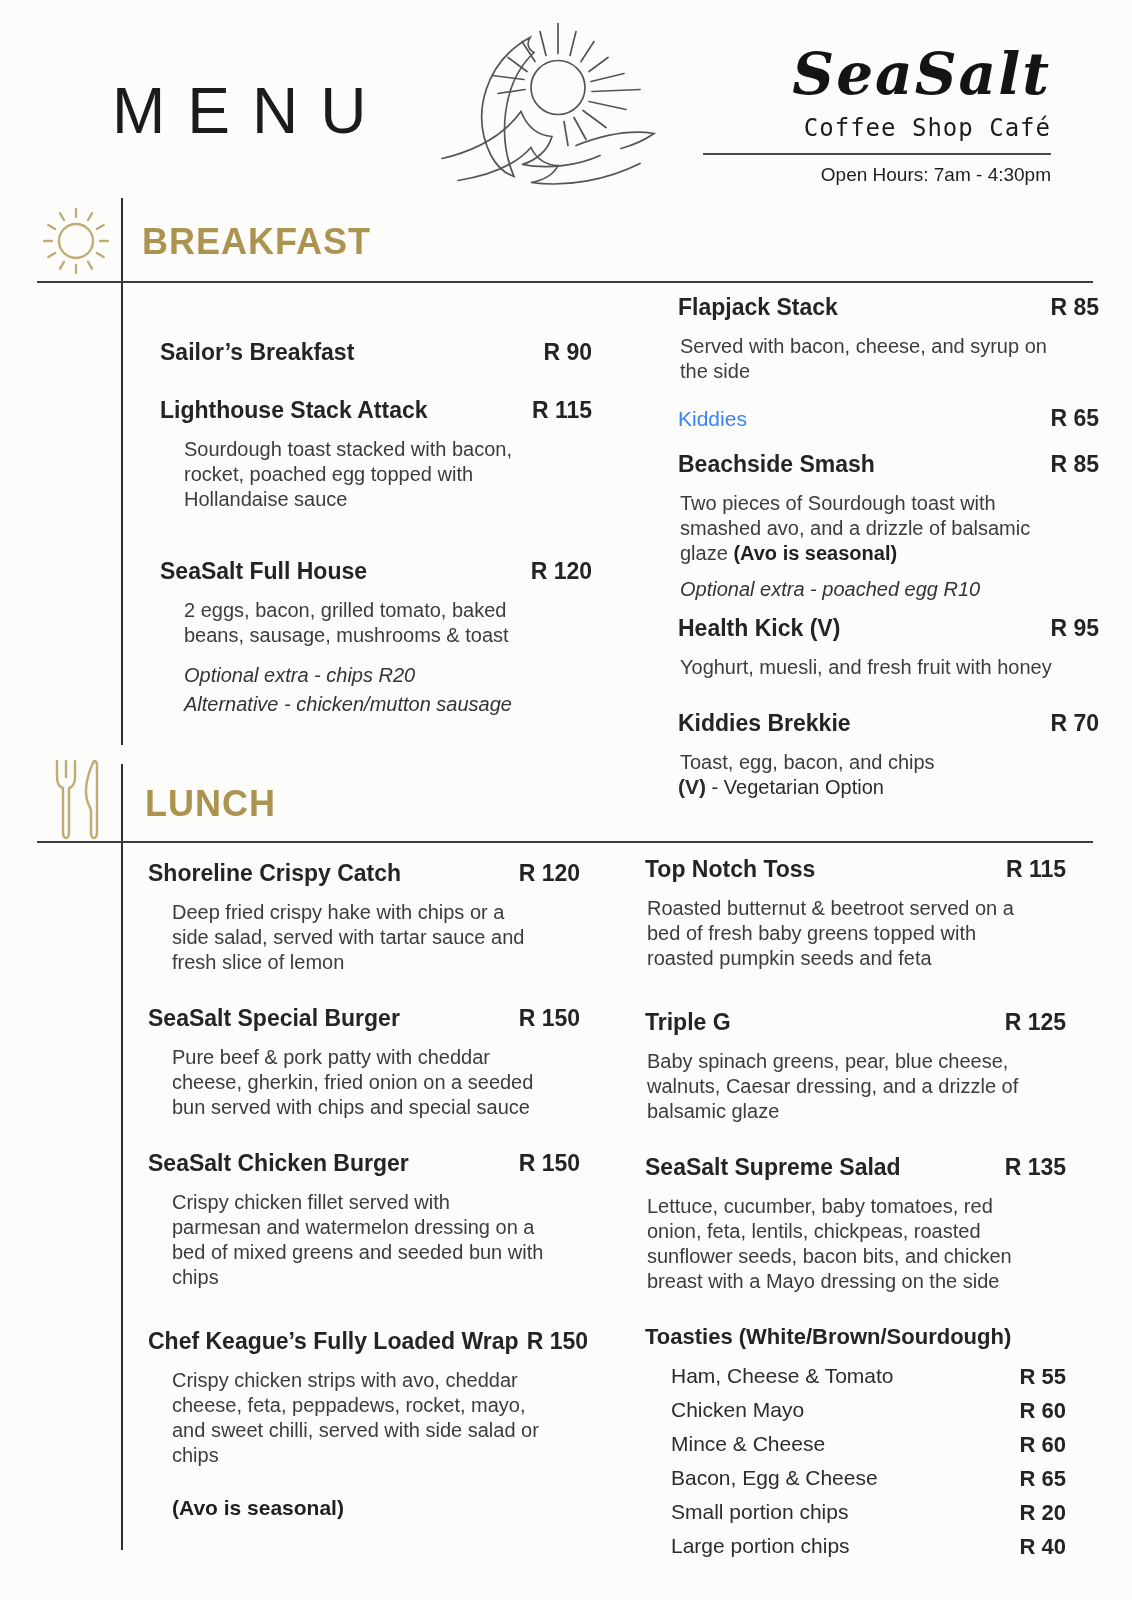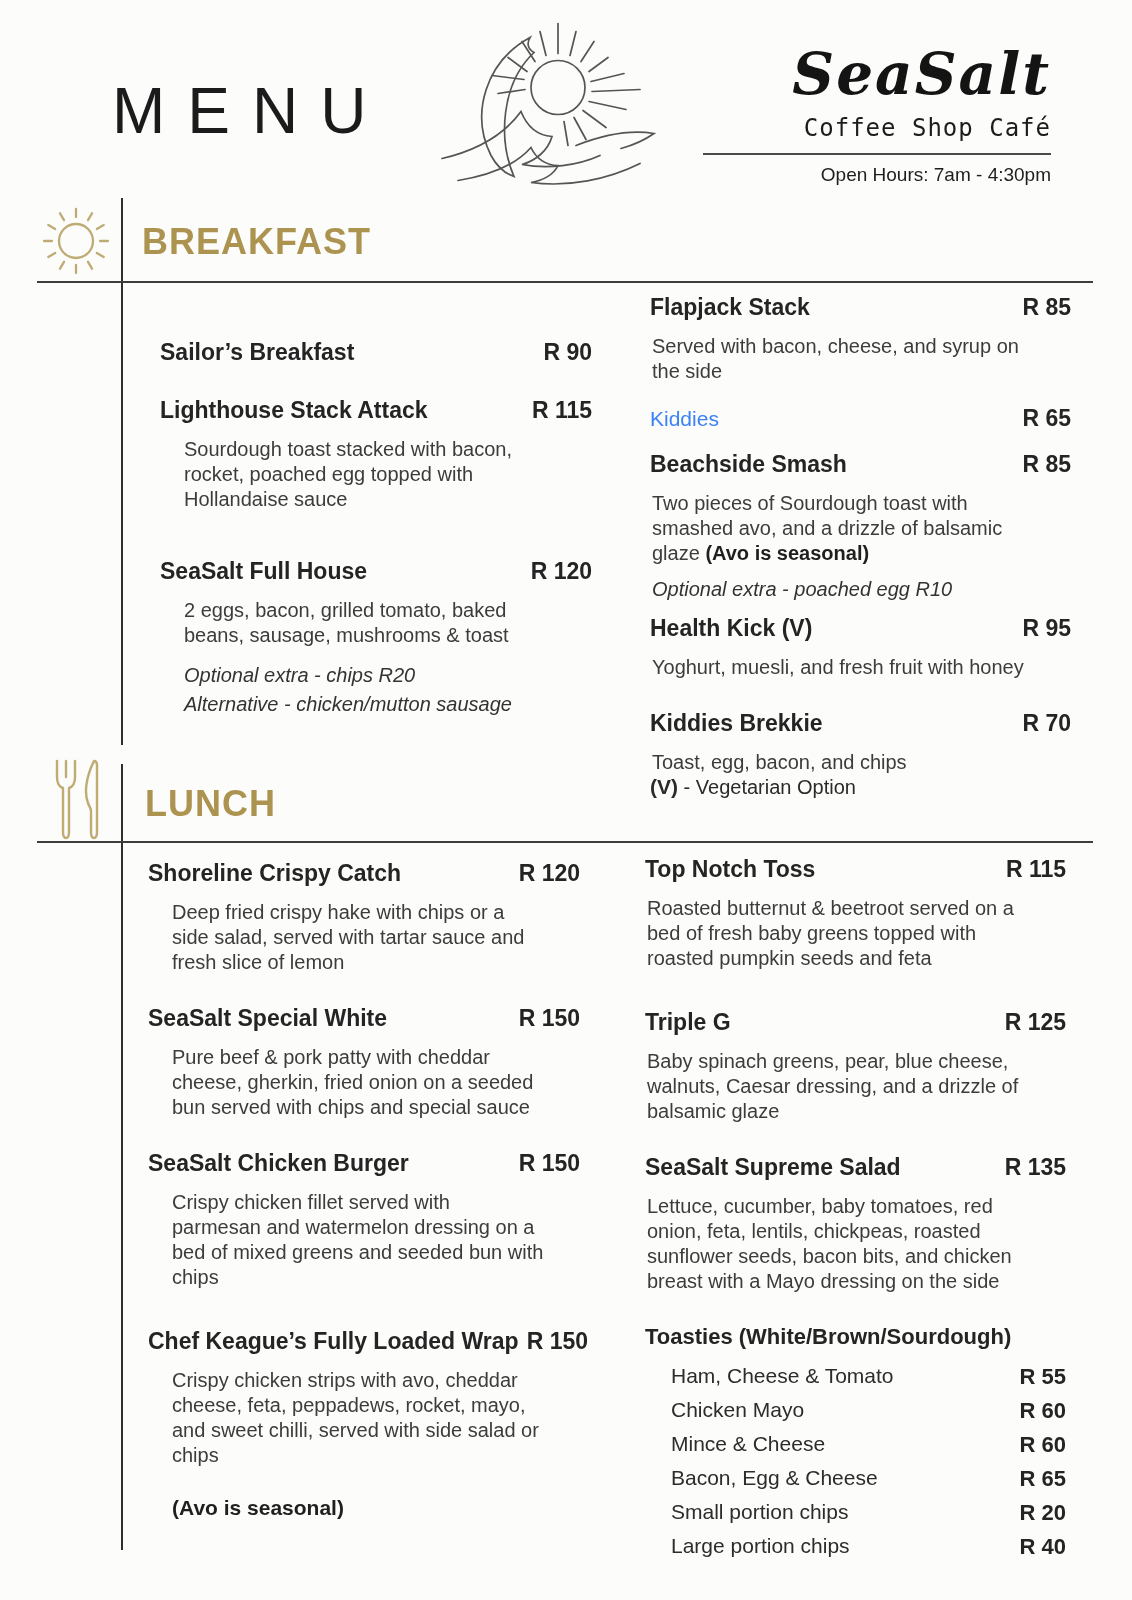--- a/index.html
+++ b/index.html
@@ -34,21 +34,21 @@
   .label-breakfast { left:142px; top:221px; }
   .label-lunch { left:145px; top:783px; }
   .deco-icon { position:absolute; }
   .deco-icon svg { fill:none; stroke-linecap:round; stroke-linejoin:round; }
   .sun-pos { left:40px; top:203px; width:72px; height:72px; }
   .fk-pos { left:50px; top:757px; width:54px; height:86px; }
 
   
   .col { position:absolute; width:432px; }
   .col-bl { left:160px; top:296px;margin-top:41px; }
-  .col-br { left:650px; top:292px; width:421px; }
+  .col-br { left:678px; top:292px; width:421px; }
   .col-ll { left:148px; top:858px; }
   .col-lr { left:645px; top:854px; width:421px; }
 
   .item { margin-bottom:28px; }
   .item.mb10 { margin-bottom:10px; }
   .item.mb16 { margin-bottom:16px; }
   .item.mb36 { margin-bottom:36px; }
   .item.mb44 { margin-bottom:44px; }
   .ihead { display:flex; justify-content:space-between; align-items:baseline;
            gap:8px; line-height:30px; }
@@ -214,21 +214,21 @@
   <div class="col col-ll">
     <div class="item">
       <div class="ihead">
         <span class="iname">Shoreline Crispy Catch</span>
         <span class="iprice">R 120</span>
       </div>
       <p class="idesc">Deep fried crispy hake with chips or a side salad, served with tartar sauce and fresh slice of lemon</p>
     </div>
     <div class="item">
       <div class="ihead">
-        <span class="iname">SeaSalt Special White</span>
+        <span class="iname">SeaSalt Special Burger</span>
         <span class="iprice">R 150</span>
       </div>
       <p class="idesc">Pure beef &amp; pork patty with cheddar cheese, gherkin, fried onion on a seeded bun served with chips and special sauce</p>
     </div>
     <div class="item mb36">
       <div class="ihead">
         <span class="iname">SeaSalt Chicken Burger</span>
         <span class="iprice">R 150</span>
       </div>
       <p class="idesc">Crispy chicken fillet served with parmesan and watermelon dressing on a bed of mixed greens and seeded bun with chips</p>

